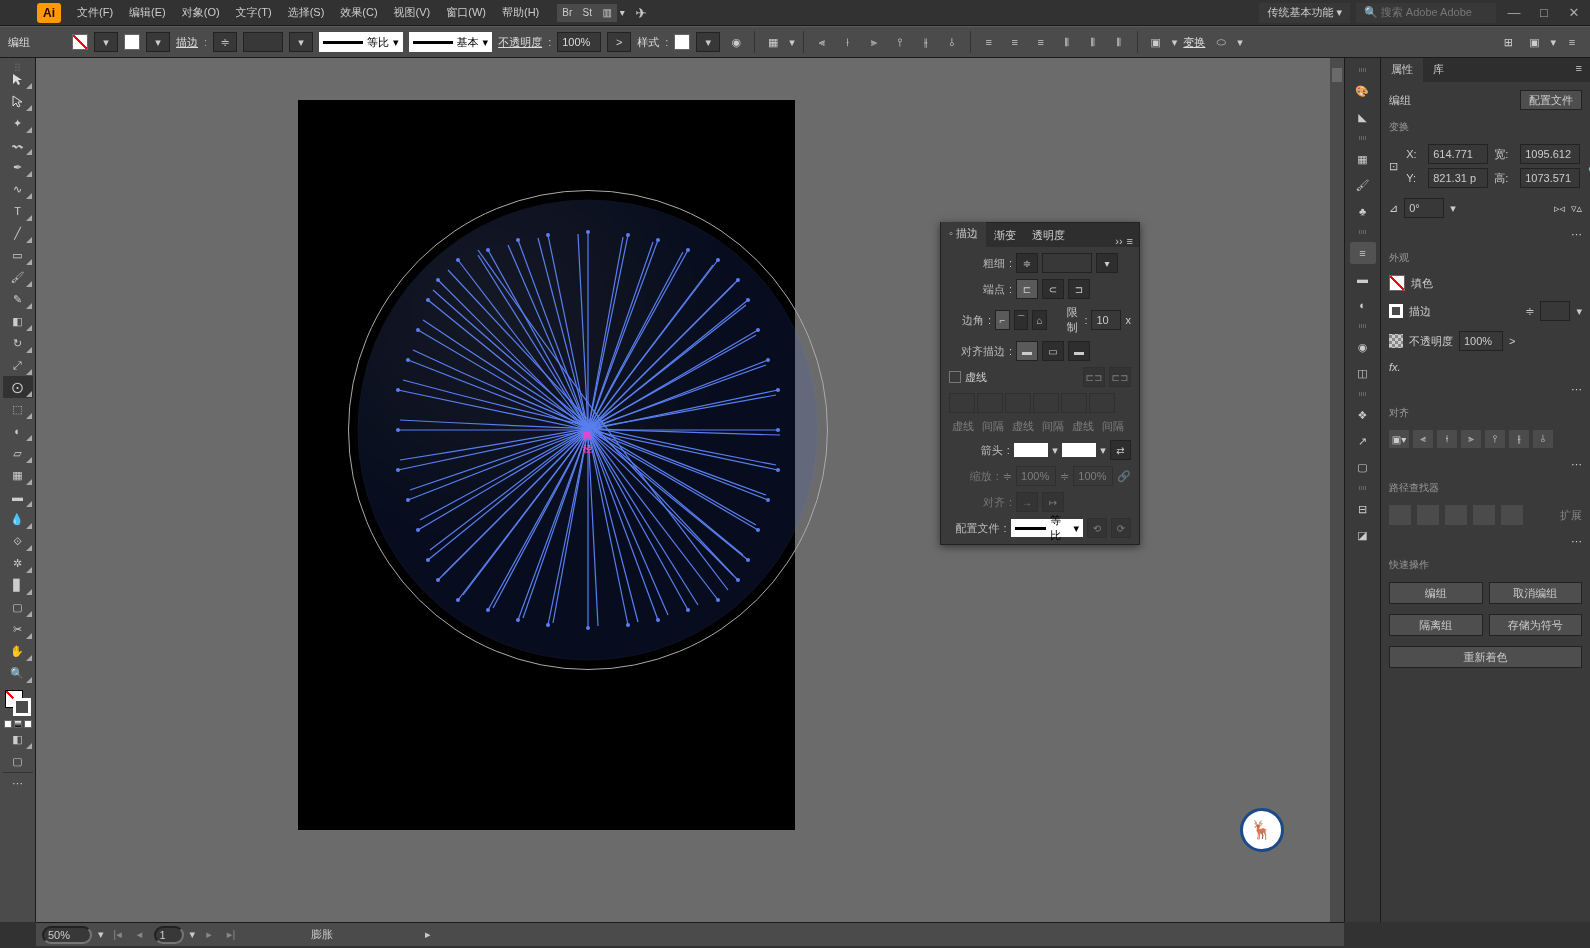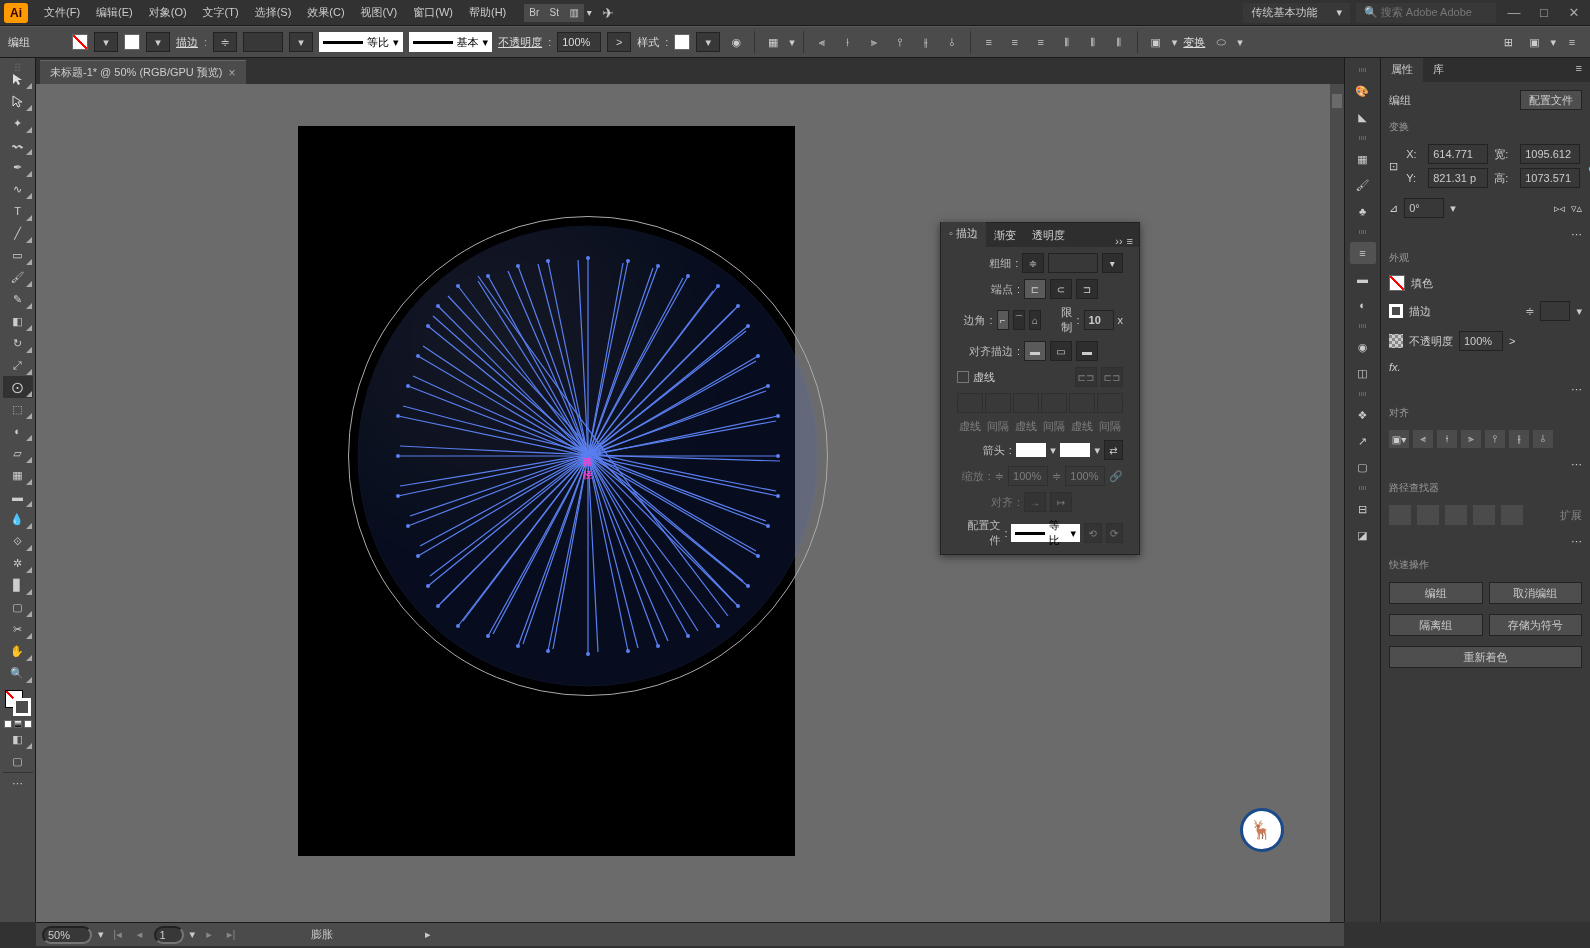--- a/index.html
+++ b/index.html
@@ -1,25 +1,25 @@
 <!DOCTYPE html>
 <html><head>
 <meta charset="utf-8">
 <style>
 * { margin:0; padding:0; box-sizing:border-box; font-family:"Microsoft YaHei",sans-serif; font-size:11px; color:#ccc; user-select:none; }
 body { background:#323232; width:1590px; height:948px; overflow:hidden; }
 .row { display:flex; align-items:center; }
 
 
 #menubar { height:26px; background:#323232; display:flex; align-items:center; padding:0 4px; border-bottom:1px solid #1a1a1a; }
-#ai-logo { width:24px; height:20px; background:#ff9a00; display:flex; align-items:center; justify-content:center; font-weight:bold; color:#330000; font-size:12px; border-radius:3px; margin-right:8px; }
+#ai-logo { width:24px; height:20px; background:#ff9a00; display:flex; align-items:center; justify-content:center; font-weight:bold; color:#330000; font-size:12px; border-radius:3px; margin-right:8px;margin-left:33px; }
 .menu-item { padding:8px 8px; height:26px; display:flex; align-items:center; cursor:default; }
 .menubar-right { margin-left:auto; display:flex; align-items:center; gap:6px; }
 .small-icon { width:20px; height:18px; background:#4a4a4a; display:flex; align-items:center; justify-content:center; font-size:10px; }
-#workspace-sel { background:#383838; padding:2px 8px; height:20px; display:flex; align-items:center; gap:19px; }
+#workspace-sel { background:#383838; padding:2px 8px; height:20px; display:flex; align-items:center; gap:3px; }
 #search-stock { background:#383838; padding:2px 8px; height:20px; width:140px; color:#777; }
 .win-ctrl { width:24px; text-align:center; font-size:13px; color:#aaa; }
 
 
 #controlbar { height:32px; background:#4b4b4b; border-top:1px solid #5a5a5a; border-bottom:1px solid #1a1a1a; display:flex; align-items:center; padding:0 8px; gap:6px; }
 .cb-label { color:#ddd; }
 .swatch { width:16px; height:16px; border:1px solid #666; }
 .swatch.nofill { background:#fff; position:relative; }
 .swatch.nofill::after { content:""; position:absolute; left:0; top:0; right:0; bottom:0; background:linear-gradient(45deg,transparent 45%,red 45%,red 55%,transparent 55%); }
 .swatch.white { background:#fff; }
@@ -57,21 +57,21 @@
 #scrollbar-v { position:absolute; right:0; top:0; width:14px; height:100%; background:#4b4b4b; }
 #scrollbar-v .thumb { position:absolute; left:2px; top:10px; width:10px; height:14px; background:#6a6a6a; }
 #watermark { position:absolute; right:60px; bottom:70px; width:44px; height:44px; border-radius:50%; background:#fff; border:3px solid #1a4a8a; display:flex; align-items:center; justify-content:center; font-size:18px; }
 
 
 #stroke-panel { position:absolute; left:940px; top:222px; width:200px; background:#3a3a3a; border:1px solid #222; box-shadow:0 2px 8px rgba(0,0,0,.5); }
 .panel-tabs { display:flex; background:#2e2e2e; height:24px; align-items:flex-end; }
 .ptab { padding:4px 8px; background:#2e2e2e; }
 .ptab.active { background:#3a3a3a; border-bottom:2px solid #3a3a3a; }
 .panel-arrows { margin-left:auto; padding:0 6px; display:flex; gap:4px; }
-.panel-body { padding:6px 16px; display:flex; flex-direction:column; gap:6px; }
+.panel-body { padding:6px 8px; display:flex; flex-direction:column; gap:6px; }
 .prow { display:flex; align-items:center; gap:4px; }
 .plabel { width:56px; text-align:right; color:#bbb; }
 .pbtn { width:22px; height:20px; background:#2e2e2e; border:1px solid #222; display:flex; align-items:center; justify-content:center; font-size:10px; }
 .pbtn.active { background:#5a5a5a; }
 .pinput { background:#383838; border:1px solid #222; height:20px; width:50px; padding:0 4px; }
 .pcheck { width:12px; height:12px; border:1px solid #777; }
 .arrow-preview { width:36px; height:14px; background:#fff; }
 .dim-row { opacity:.45; }
 
 
@@ -248,26 +248,20 @@
       <div class="mini-sw" style="background:#fff"></div>
         <div class="mini-sw" style="background:linear-gradient(#fff,#000)"></div>
         <div class="mini-sw" style="background:#fff;position:relative"></div>
     </div>
     <div class="tool tool-sub">◧</div>
     <div class="tool">▢</div>
     <div class="tool" style="border-top:1px solid #333">⋯</div>
   </div>
 
   <div id="docarea">
-    <div id="tabbar">
-      <div class="doctab">
-        <span>未标题-1* @ 50% (RGB/GPU 预览)</span>
-          <span class="close">×</span>
-      </div>
-    </div>
     <div id="canvas-wrap">
       <div id="artboard">
         <div id="circle-guide"></div>
         <svg id="artwork" viewBox="0 0 500 500">
           <defs>
             <radialGradient id="g1" cx="30%" cy="25%">
                 <stop offset="0%" stop-color="#9ab4ff"></stop>
                 <stop offset="100%" stop-color="#3a5fd9"></stop>
               </radialGradient>
           </defs>
@@ -394,21 +388,21 @@
           <div class="pbtn">⊐</div>
         </div>
       <div class="prow">
           <span class="plabel">边角</span>
           <span>:</span>
           <div class="pbtn active">⌐</div>
           <div class="pbtn">⌒</div>
           <div class="pbtn">⌂</div>
           <span style="margin-left:16px">限制</span>
           <span>:</span>
-          <input class="pinput" style="width: 30px; font-weight: bold;" value="10">
+          <input class="pinput" style="width: 30px;" value="10">
           <span>x</span>
         </div>
       <div class="prow">
           <span class="plabel">对齐描边</span>
           <span>:</span>
           <div class="pbtn active">▬</div>
           <div class="pbtn">▭</div>
           <div class="pbtn">▬</div>
         </div>
       <div class="prow">

